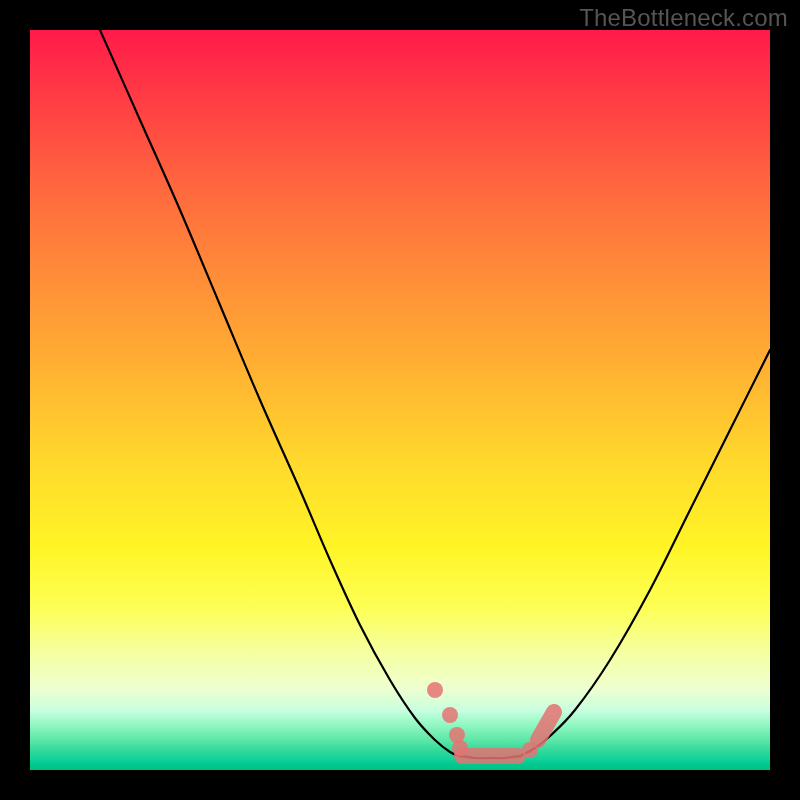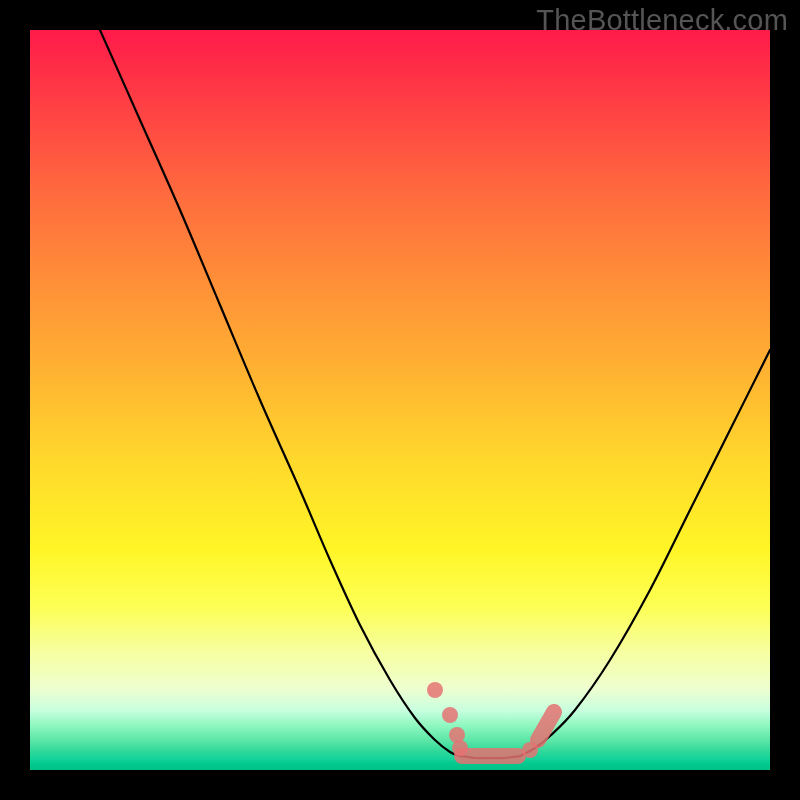--- a/index.html
+++ b/index.html
@@ -41,21 +41,21 @@
       #14d29a 98.5%,
       #00c98f 99.2%,
       #00c084 100%
     );
   }
   .watermark {
     position: absolute;
     top: 4px;
     right: 12px;
     color: #555;
-    font-size: 29px;
+    font-size: 24px;
     font-weight: 500;
     letter-spacing: 0.2px;
     user-select: none;
   }
   svg.curve {
     position: absolute;
     left: 0; top: 0;
     width: 740px;
     height: 740px;
   }

